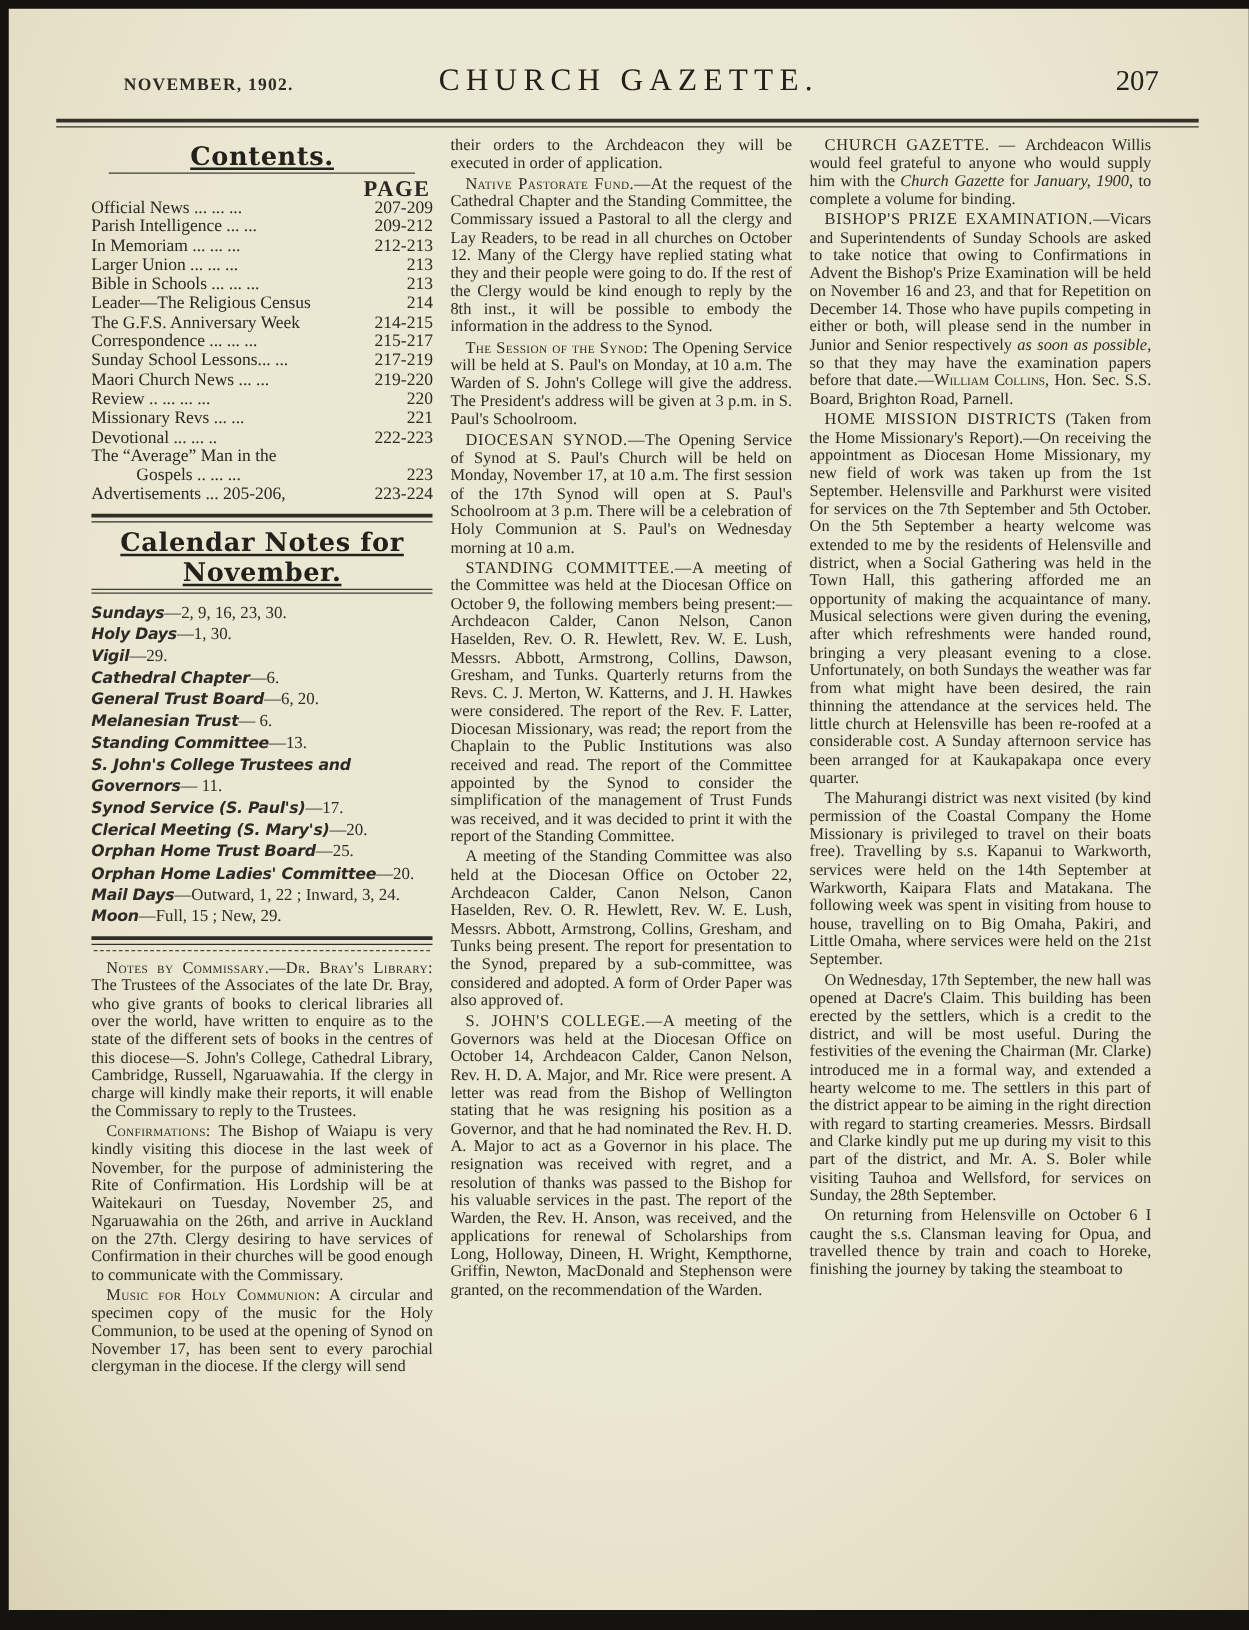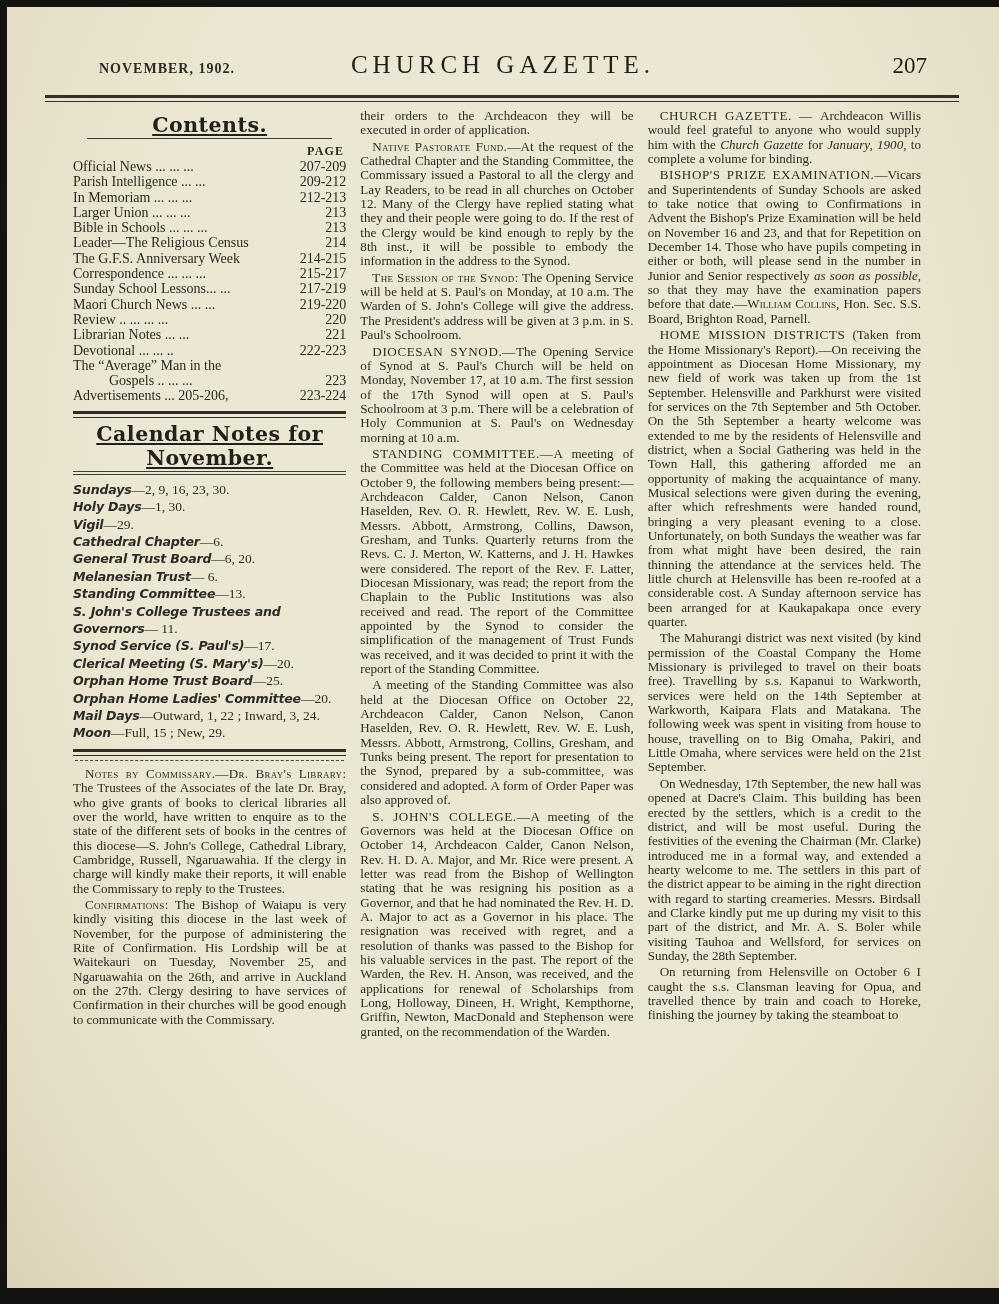--- a/index.html
+++ b/index.html
@@ -27,21 +27,21 @@
   .sec-head{
     text-align:center;font-family:"DejaVu Serif",serif;font-weight:bold;
     font-size:20.5px;letter-spacing:.5px;margin:4px 0 1px;color:#23211c;text-decoration:underline;
   }
   .head-rule{border-top:1px solid #413e36;margin:1px 14px 5px}
   .head-rule-dash{border-top:1px dashed #4a473e;margin:2px 2px 6px}
   .head-rule-dbl{border-top:1px solid #413e36;border-bottom:1px solid #413e36;height:2px;margin:1px 0 6px}
   .rule-thick{border-top:3px solid #2f2d27;border-bottom:1px solid #2f2d27;height:3px;margin:7px 0 4px}
   
   .toc{font-size:14px;color:#2b2923}
-  .toc-pagelabel{text-align:right;font-size:12px;font-weight:bold;letter-spacing:1.2px;line-height:15px;padding-right:2px}
+  .toc-pagelabel{text-align:right;font-size:18px;font-weight:bold;letter-spacing:1.2px;line-height:15px;padding-right:2px}
   .toc-row{display:flex;justify-content:space-between;line-height:15.3px}
   .toc-label{white-space:nowrap;overflow:hidden}
   .toc-page{white-space:nowrap;padding-left:5px}
   .toc-row.indent .toc-label{padding-left:36px}
   
   .cal{font-size:13.5px;line-height:17.4px;margin-top:3px}
   .cal-term{font-family:"DejaVu Sans",sans-serif;font-weight:bold;font-style:italic;font-size:12.6px;letter-spacing:-0.2px}
   .cal-rest{font-family:"Liberation Serif",serif}
   
   .para{margin:0 0 2px;text-align:justify;font-size:13.1px;line-height:14.35px;text-indent:12px;color:#2d2b25}
@@ -110,21 +110,21 @@
           </div>
         <div class="toc-row">
             <span class="toc-label">Maori Church News      ...      ...</span>
             <span class="toc-page">219-220</span>
           </div>
         <div class="toc-row">
             <span class="toc-label">Review    ..      ...      ...      ...</span>
             <span class="toc-page">220</span>
           </div>
         <div class="toc-row">
-            <span class="toc-label">Librarian Notes      ...      ...</span>
+            <span class="toc-label">Missionary Revs      ...      ...</span>
             <span class="toc-page">221</span>
           </div>
         <div class="toc-row">
             <span class="toc-label">Devotional      ...      ...      ..</span>
             <span class="toc-page">222-223</span>
           </div>
         <div class="toc-row">
             <span class="toc-label">The “Average” Man in the</span>
             <span class="toc-page"></span>
           </div>
@@ -159,20 +159,21 @@
         <div class="cal-row"><span class="cal-term">Mail Days</span><span class="cal-rest">—Outward, 1, 22 ; Inward, 3, 24.</span></div>
         <div class="cal-row"><span class="cal-term">Moon</span><span class="cal-rest">—Full, 15 ; New, 29.</span></div>
       </div>
 
       <div class="rule-thick"></div>
 
       <div class="head-rule-dash"></div>
 
       <p class="para gap-top"><span class="lead-sc">Notes by Commissary.—Dr. Bray's Library:</span><span> The Trustees of the Associates of the late Dr. Bray, who give grants of books to clerical libraries all over the world, have written to enquire as to the state of the different sets of books in the centres of this diocese—S. John's College, Cathedral Library, Cambridge, Russell, Ngaruawahia.  If the clergy in charge will kindly make their reports, it will enable the Commissary to reply to the Trustees.</span></p>
       <p class="para"><span class="lead-sc">Confirmations:</span><span> The Bishop of Waiapu is very kindly visiting this diocese in the last week of November, for the purpose of administering the Rite of Confirmation.  His Lordship will be at Waitekauri on Tuesday, November 25, and Ngaruawahia on the 26th, and arrive in Auckland on the 27th.  Clergy desiring to have services of Confirmation in their churches will be good enough to communicate with the Commissary.</span></p>
+      <p class="para"><span class="lead-sc">Music for Holy Communion:</span><span> A circular and specimen copy of the music for the Holy Communion, to be used at the opening of Synod on November 17, has been sent to every parochial clergyman in the diocese.  If the clergy will send</span></p>
     </section>
 
     <section class="col">
       <p class="para noindent">their orders to the Archdeacon they will be executed in order of application.</p>
       <p class="para"><span class="lead-sc">Native Pastorate Fund.—</span><span>At the request of the Cathedral Chapter and the Standing Committee, the Commissary issued a Pastoral to all the clergy and Lay Readers, to be read in all churches on October 12.  Many of the Clergy have replied stating what they and their people were going to do.  If the rest of the Clergy would be kind enough to reply by the 8th inst., it will be possible to embody the information in the address to the Synod.</span></p>
       <p class="para"><span class="lead-sc">The Session of the Synod:</span><span> The Opening Service will be held at S. Paul's on Monday, at 10 a.m.  The Warden of S. John's College will give the address.  The President's address will be given at 3 p.m. in S. Paul's Schoolroom.</span></p>
       <p class="para"><span class="lead-caps">DIOCESAN SYNOD.—</span><span>The Opening Service of Synod at S. Paul's Church will be held on Monday, November 17, at 10 a.m.  The first session of the 17th Synod will open at S. Paul's Schoolroom at 3 p.m.  There will be a celebration of Holy Communion at S. Paul's on Wednesday morning at 10 a.m.</span></p>
       <p class="para"><span class="lead-caps">STANDING COMMITTEE.—</span><span>A meeting of the Committee was held at the Diocesan Office on October 9, the following members being present:—Archdeacon Calder, Canon Nelson, Canon Haselden, Rev. O. R. Hewlett, Rev. W. E. Lush, Messrs. Abbott, Armstrong, Collins, Dawson, Gresham, and Tunks.  Quarterly returns from the Revs. C. J. Merton, W. Katterns, and J. H. Hawkes were considered.  The report of the Rev. F. Latter, Diocesan Missionary, was read; the report from the Chaplain to the Public Institutions was also received and read.  The report of the Committee appointed by the Synod to consider the simplification of the management of Trust Funds was received, and it was decided to print it with the report of the Standing Committee.</span></p>
       <p class="para">A meeting of the Standing Committee was also held at the Diocesan Office on October 22, Archdeacon Calder, Canon Nelson, Canon Haselden, Rev. O. R. Hewlett, Rev. W. E. Lush, Messrs. Abbott, Armstrong, Collins, Gresham, and Tunks being present.  The report for presentation to the Synod, prepared by a sub-committee, was considered and adopted.  A form of Order Paper was also approved of.</p>
       <p class="para"><span class="lead-caps">S. JOHN'S COLLEGE.—</span><span>A meeting of the Governors was held at the Diocesan Office on October 14, Archdeacon Calder, Canon Nelson, Rev. H. D. A. Major, and Mr. Rice were present.  A letter was read from the Bishop of Wellington stating that he was resigning his position as a Governor, and that he had nominated the Rev. H. D. A. Major to act as a Governor in his place.  The resignation was received with regret, and a resolution of thanks was passed to the Bishop for his valuable services in the past.  The report of the Warden, the Rev. H. Anson, was received, and the applications for renewal of Scholarships from Long, Holloway, Dineen, H. Wright, Kempthorne, Griffin, Newton, MacDonald and Stephenson were granted, on the recommendation of the Warden.</span></p>

